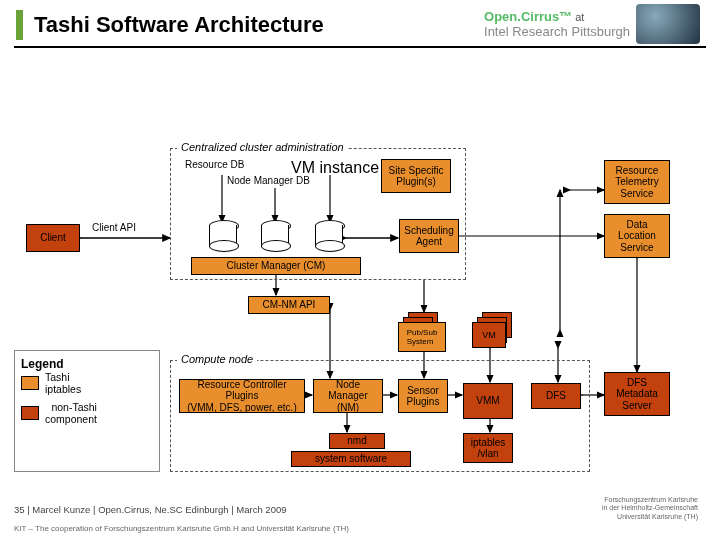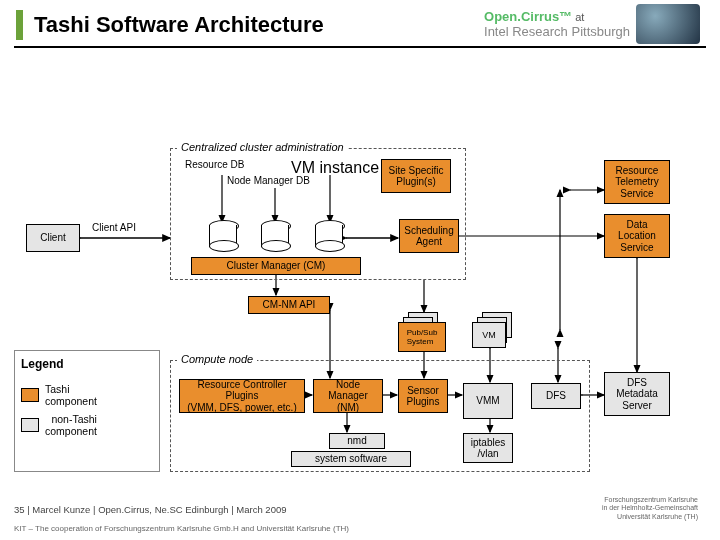--- a/index.html
+++ b/index.html
@@ -45,21 +45,21 @@
   }
 
   .box {
     border: 1.5px solid #000;
     font-size: 10px; text-align: center;
     display: flex; align-items: center; justify-content: center;
     padding: 3px 4px;
     line-height: 1.15;
   }
   .tashi { background: #E98E2D; }
-  .nont  { background: #e5e5e5; }
+  .nont  { background: #c2410c; }
 
   .cyl {
     width: 28px; height: 30px; position: relative;
     background: linear-gradient(to bottom, #fff 0 7px, #fff 7px);
   }
   .cyl::before, .cyl::after {
     content: ""; position: absolute; left: 0; width: 100%;
     height: 10px; border: 1.5px solid #000; border-radius: 50%;
     background: #fff;
   }
@@ -83,21 +83,21 @@
     position: absolute; left: 0; top: 0; width: 720px; height: 540px;
     pointer-events: none;
   }
 
   .legend {
     position: absolute; left: 14px; top: 350px;
     width: 146px; height: 122px;
     border: 1px solid #888;
     padding: 6px;
   }
-  .legend h4 { font-size: 12px; margin-bottom: 12px; }
+  .legend h4 { font-size: 12px; margin-bottom: 0; }
   .legend-row { display: flex; align-items: center; gap: 6px; margin-bottom: 6px; font-size: 10.5px; }
   .sw { width: 18px; height: 14px; border: 1.5px solid #000; }
 
   .footer {
     position: absolute; left: 14px; top: 504px;
     font-size: 9.5px; color: #444;
   }
   .subfooter {
     position: absolute; left: 14px; top: 524px;
     font-size: 8px; color: #666;
@@ -238,21 +238,21 @@
   <div class="box nont" style="position:absolute; left:120px; top:90px; width:120px; height:16px;">system software</div>
   <div class="box nont" style="position:absolute; left:292px; top:72px; width:50px; height:30px; white-space:pre-line;">iptables
 /vlan</div>
 </div>
 
 <div class="legend">
   <h4>Legend</h4>
   <div class="legend-row">
     <div class="sw tashi"></div>
     <div style="white-space:pre-line;">Tashi
-component</div>
+iptables</div>
   </div>
   <div class="legend-row">
     <div class="sw nont"></div>
     <div style="white-space:pre-line;text-align:right;">non-Tashi
 component</div>
   </div>
 </div>
 
 <div class="footer">35 | Marcel Kunze | Open.Cirrus, Ne.SC Edinburgh | March 2009</div>
 <div class="subfooter">KIT – The cooperation of Forschungszentrum Karlsruhe Gmb.H and Universität Karlsruhe (TH)</div>

